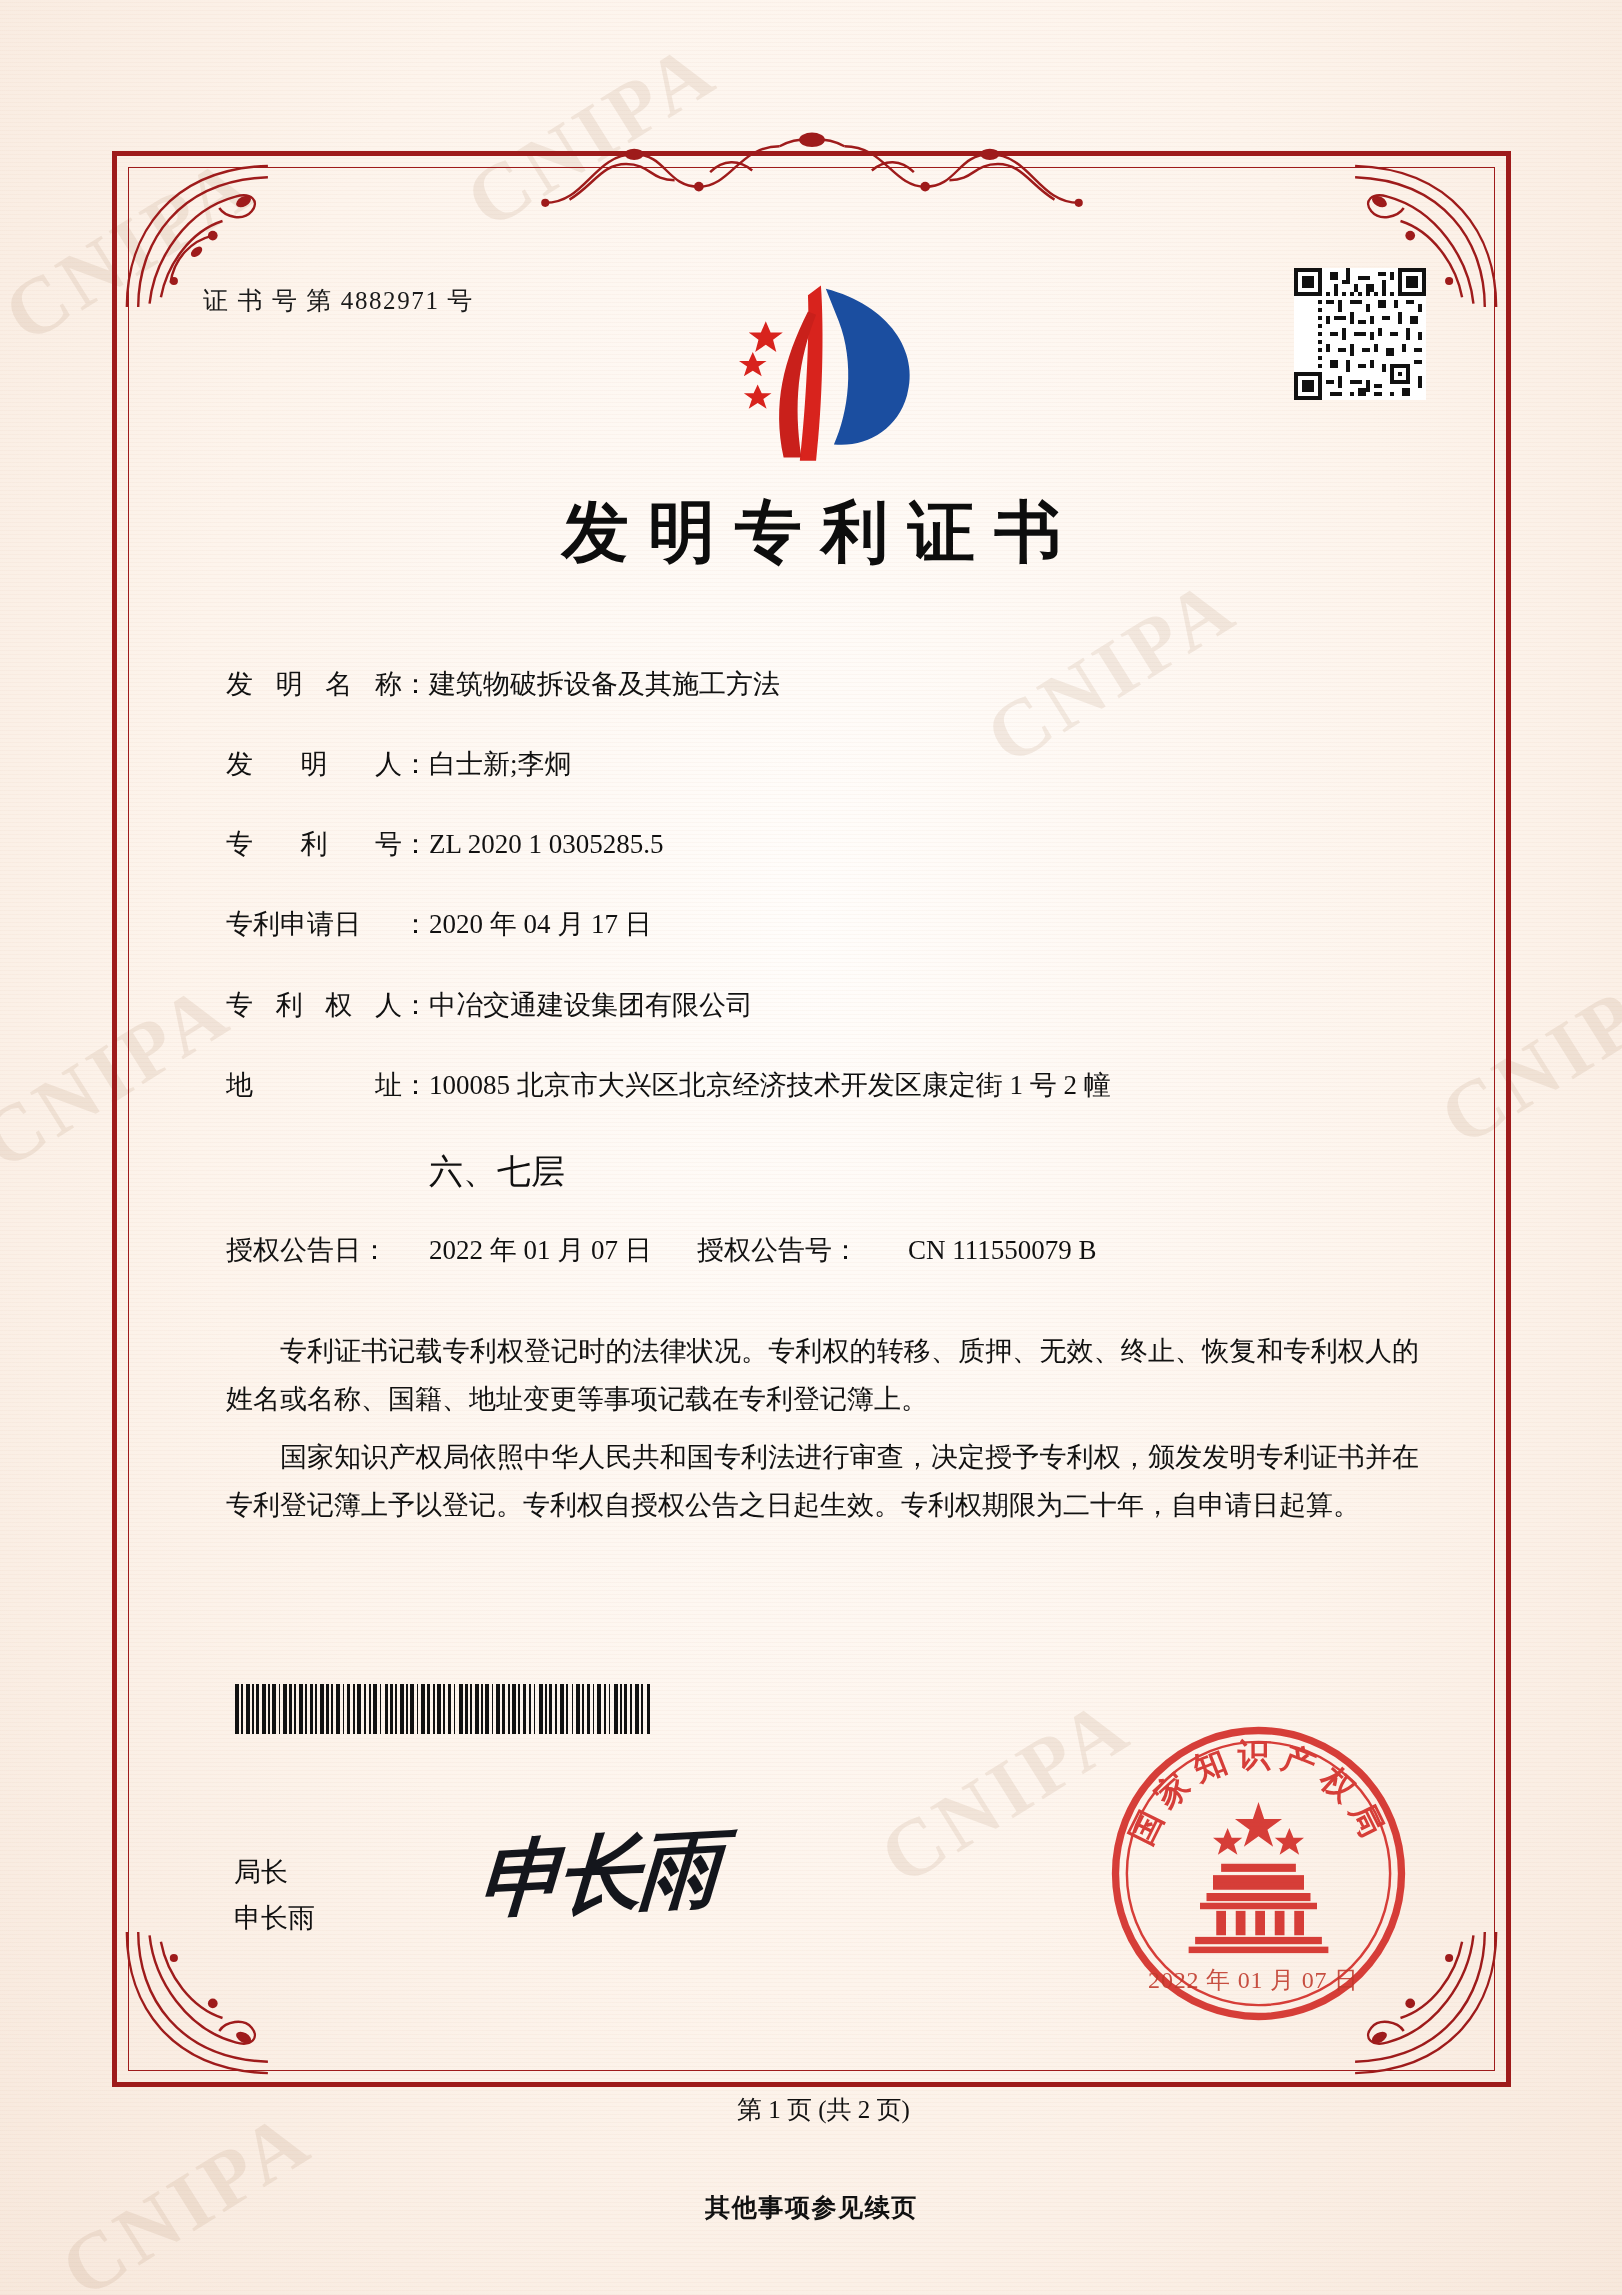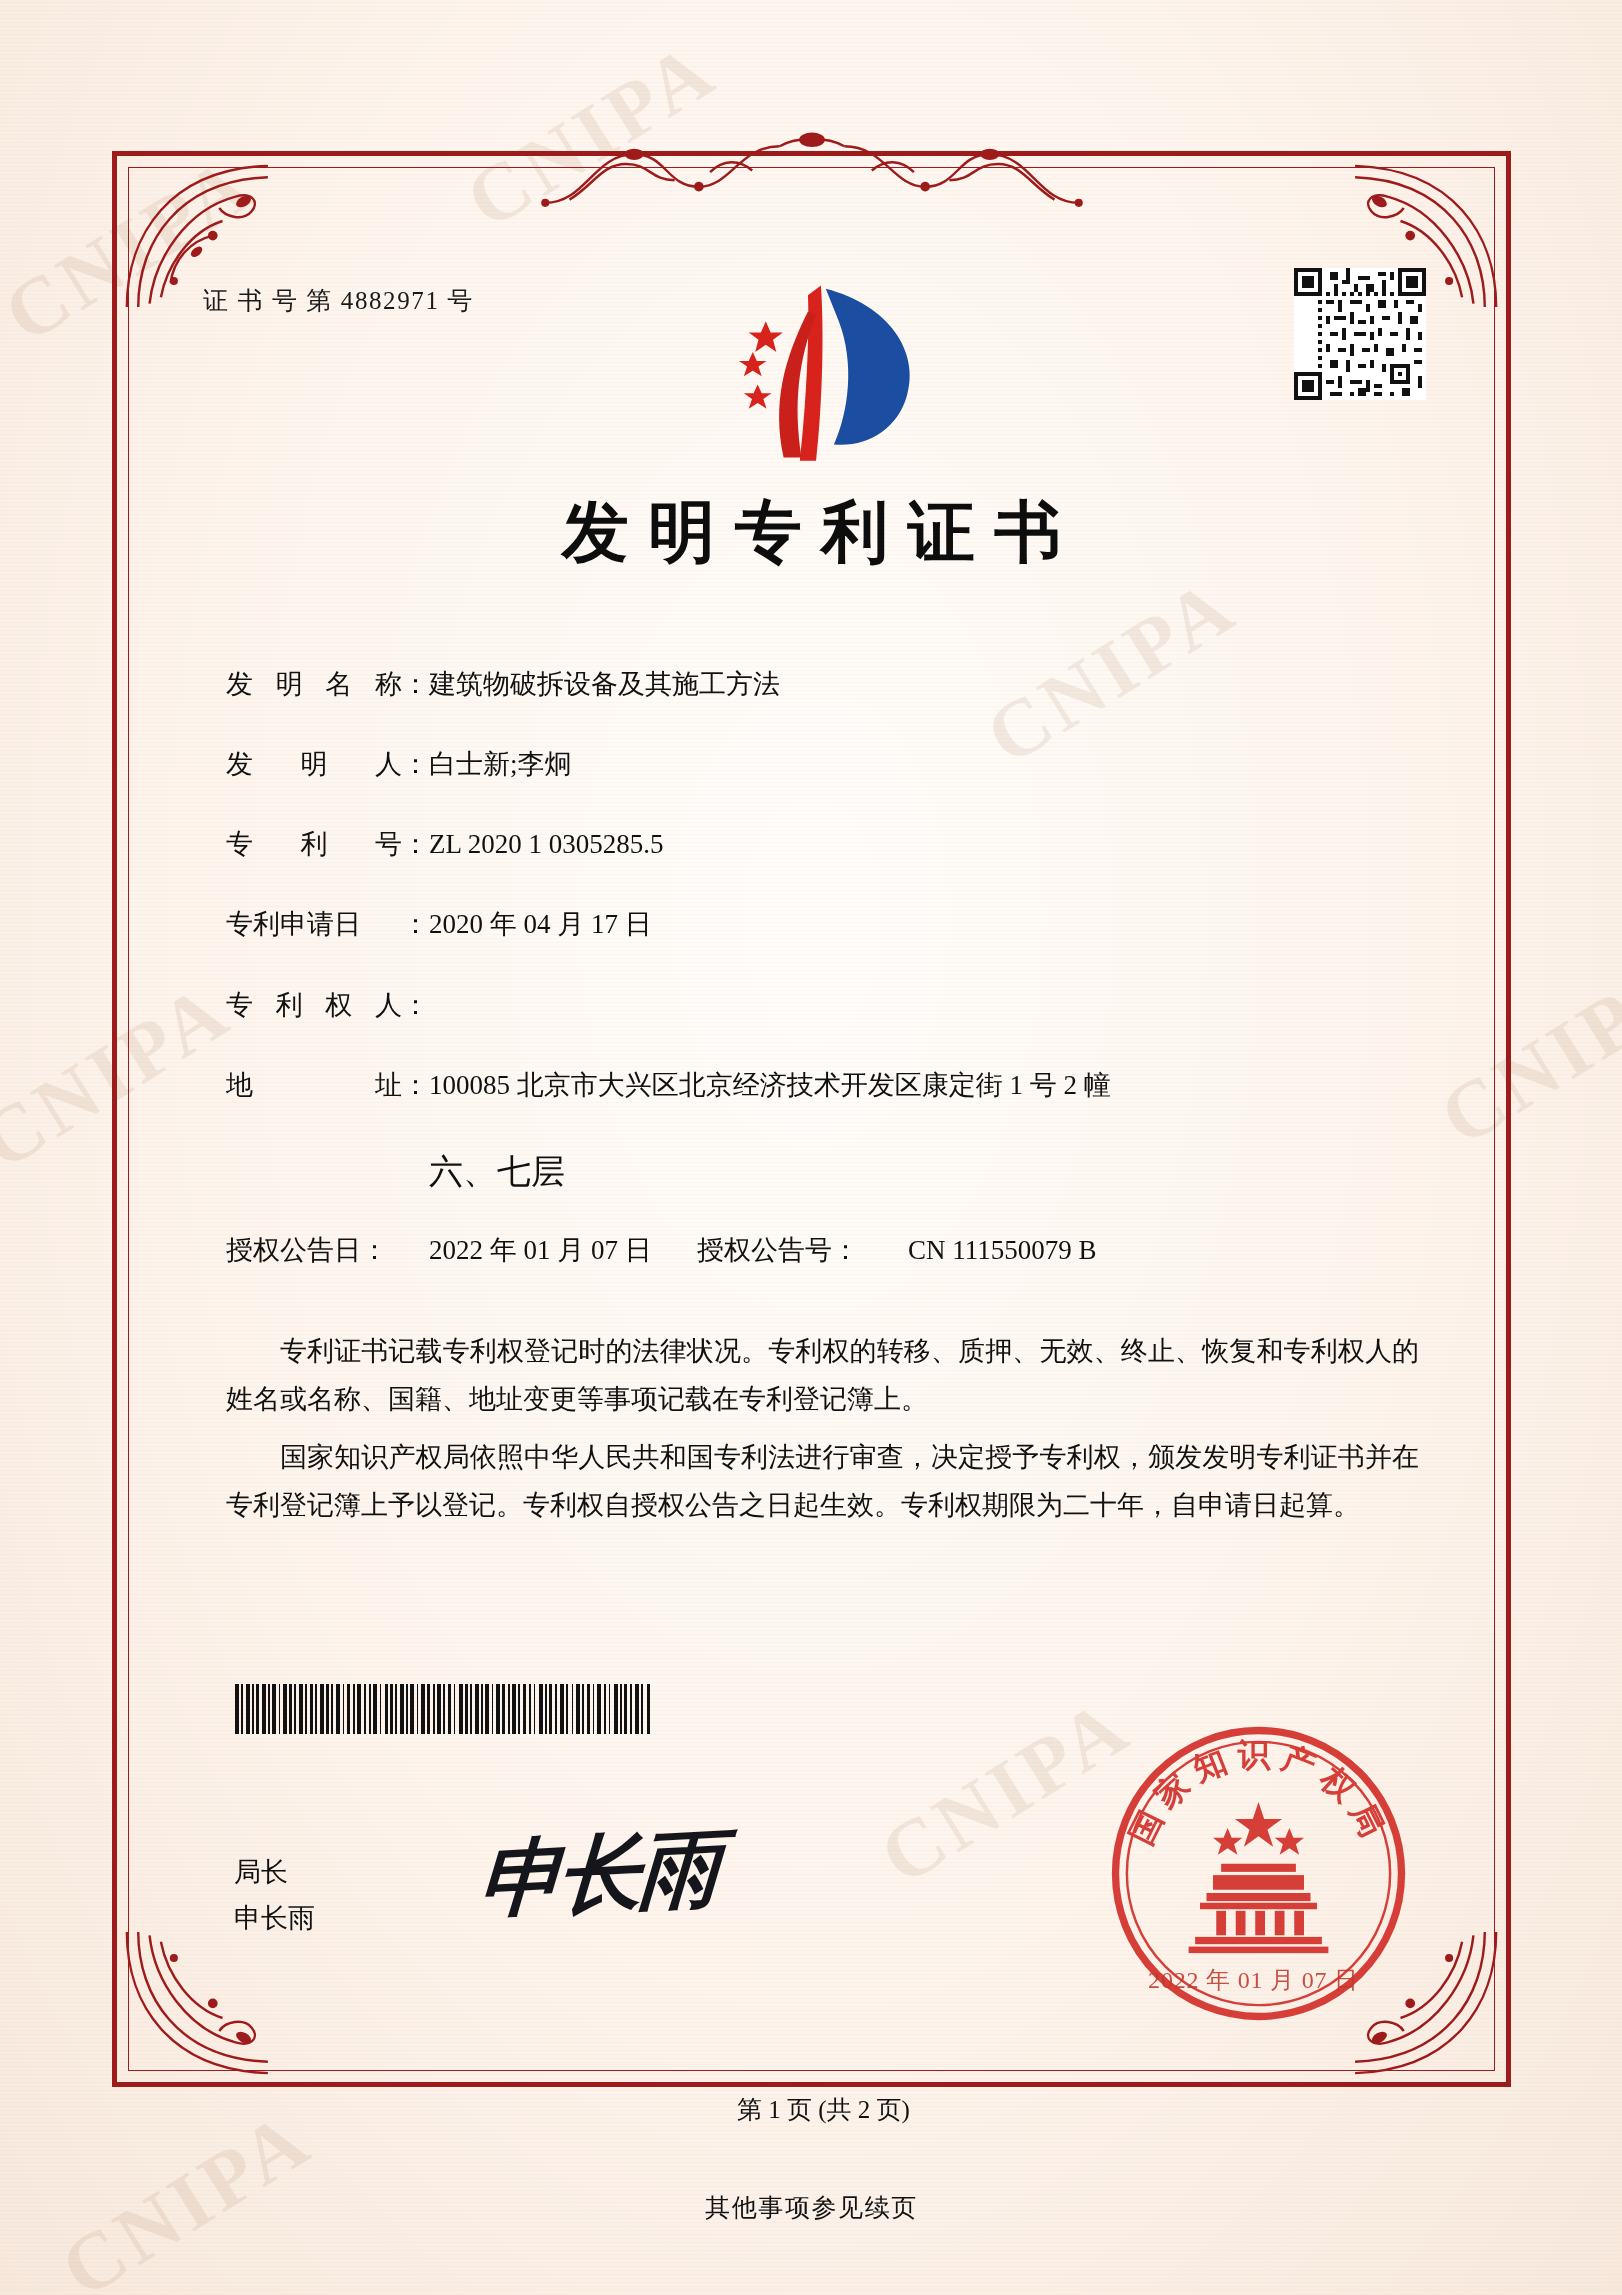--- a/index.html
+++ b/index.html
@@ -216,21 +216,21 @@
     text-align: center;
     font-size: 25px;
     color: #111;
     padding-left: 24px;
   }
   .footer-note {
     position: absolute;
     left: 0; right: 0; top: 2191px;
     text-align: center;
     font-size: 25px;
-    font-weight: normal;
+    font-weight: bold;
     color: #111;
     letter-spacing: 1.6px;
   }
 </style>
 </head>
 <body>
 
 <div class="page">
   <div class="paper-texture"></div>
 
@@ -504,20 +504,21 @@
       <div class="fv">2020 年 04 月 17 日</div>
     </div>
 
     <div class="field-row">
       <div class="fl">
           <span>专</span>
           <span>利</span>
           <span>权</span>
           <span>人：</span>
         </div>
+      <div class="fv">中冶交通建设集团有限公司</div>
     </div>
 
     <div class="field-row addr">
       <div class="fl">
           <span>地</span>
           <span>址：</span>
         </div>
       <div class="fv">100085 北京市大兴区北京经济技术开发区康定街 1 号 2 幢</div>
     </div>
     <div class="addr-line2">六、七层</div>

